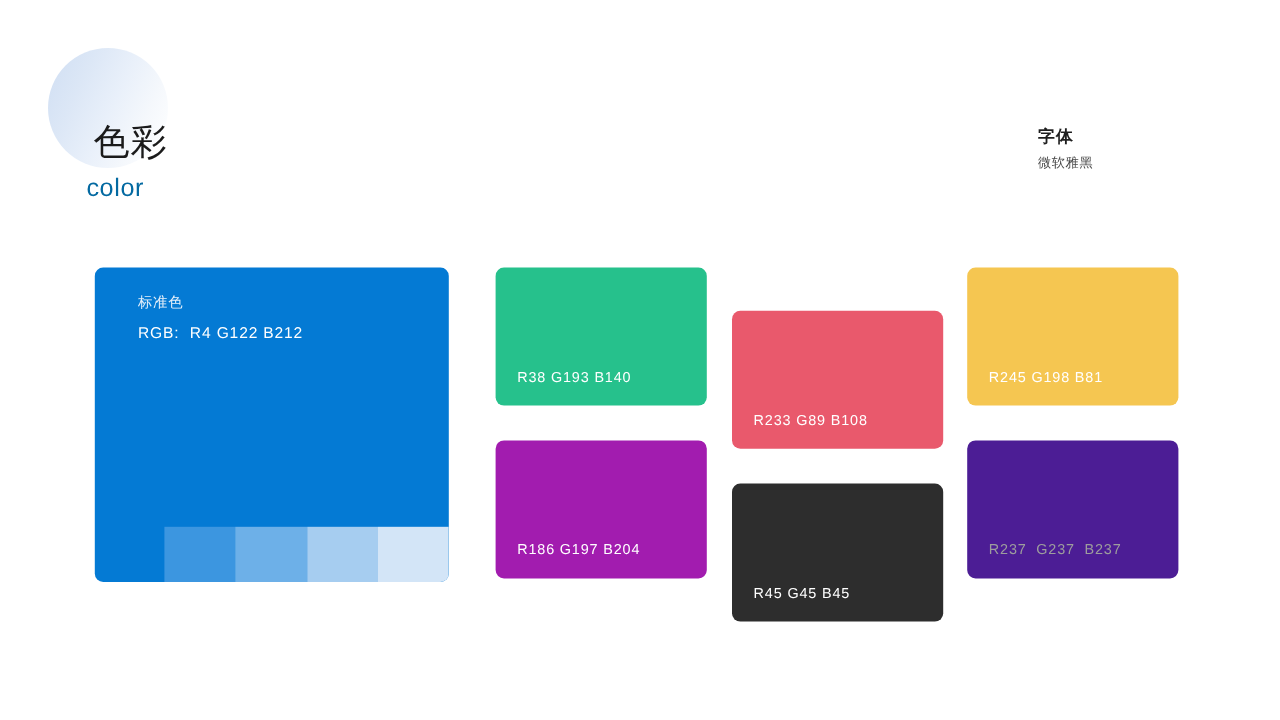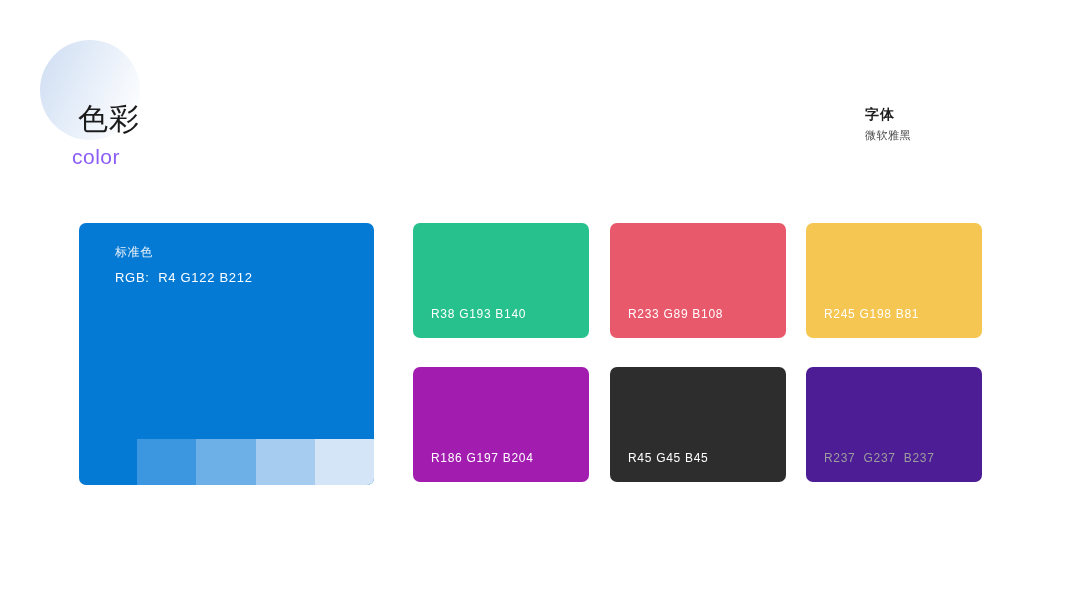--- a/index.html
+++ b/index.html
@@ -50,21 +50,21 @@
     letter-spacing: 1px;
     white-space: nowrap;
     font-family: "DejaVu Sans", "Liberation Sans", sans-serif;
   }
   .title-en {
     position: absolute;
     left: 32px;
     top: 105px;
     font-size: 21px;
     line-height: 24px;
-    color: #8b5cf6;
+    color: #0369a1;
     letter-spacing: 0.5px;
     white-space: nowrap;
   }
 
   .font-block {
     position: absolute;
     right: 82px;
     top: 104px;
     width: 120px;
   }
@@ -139,21 +139,21 @@
   .tint-strip > div {
     flex: 1 1 0;
     height: 100%;
   }
 
   .card-sm {
     width: 176px;
     height: 115px;
   }
   .col-1 { left: 413px; }
-  .col-2 { left: 610px; }
+  .col-2 { left: 610px; margin-top: 36px; }
   .col-3 { left: 806px; }
   .row-1 { top: 223px; padding-left: 36px; }
   .row-2 { top: 367px; }
 
   .card-rgb {
     position: absolute;
     left: 18px;
     bottom: 16px;
     font-size: 12px;
     line-height: 16px;

